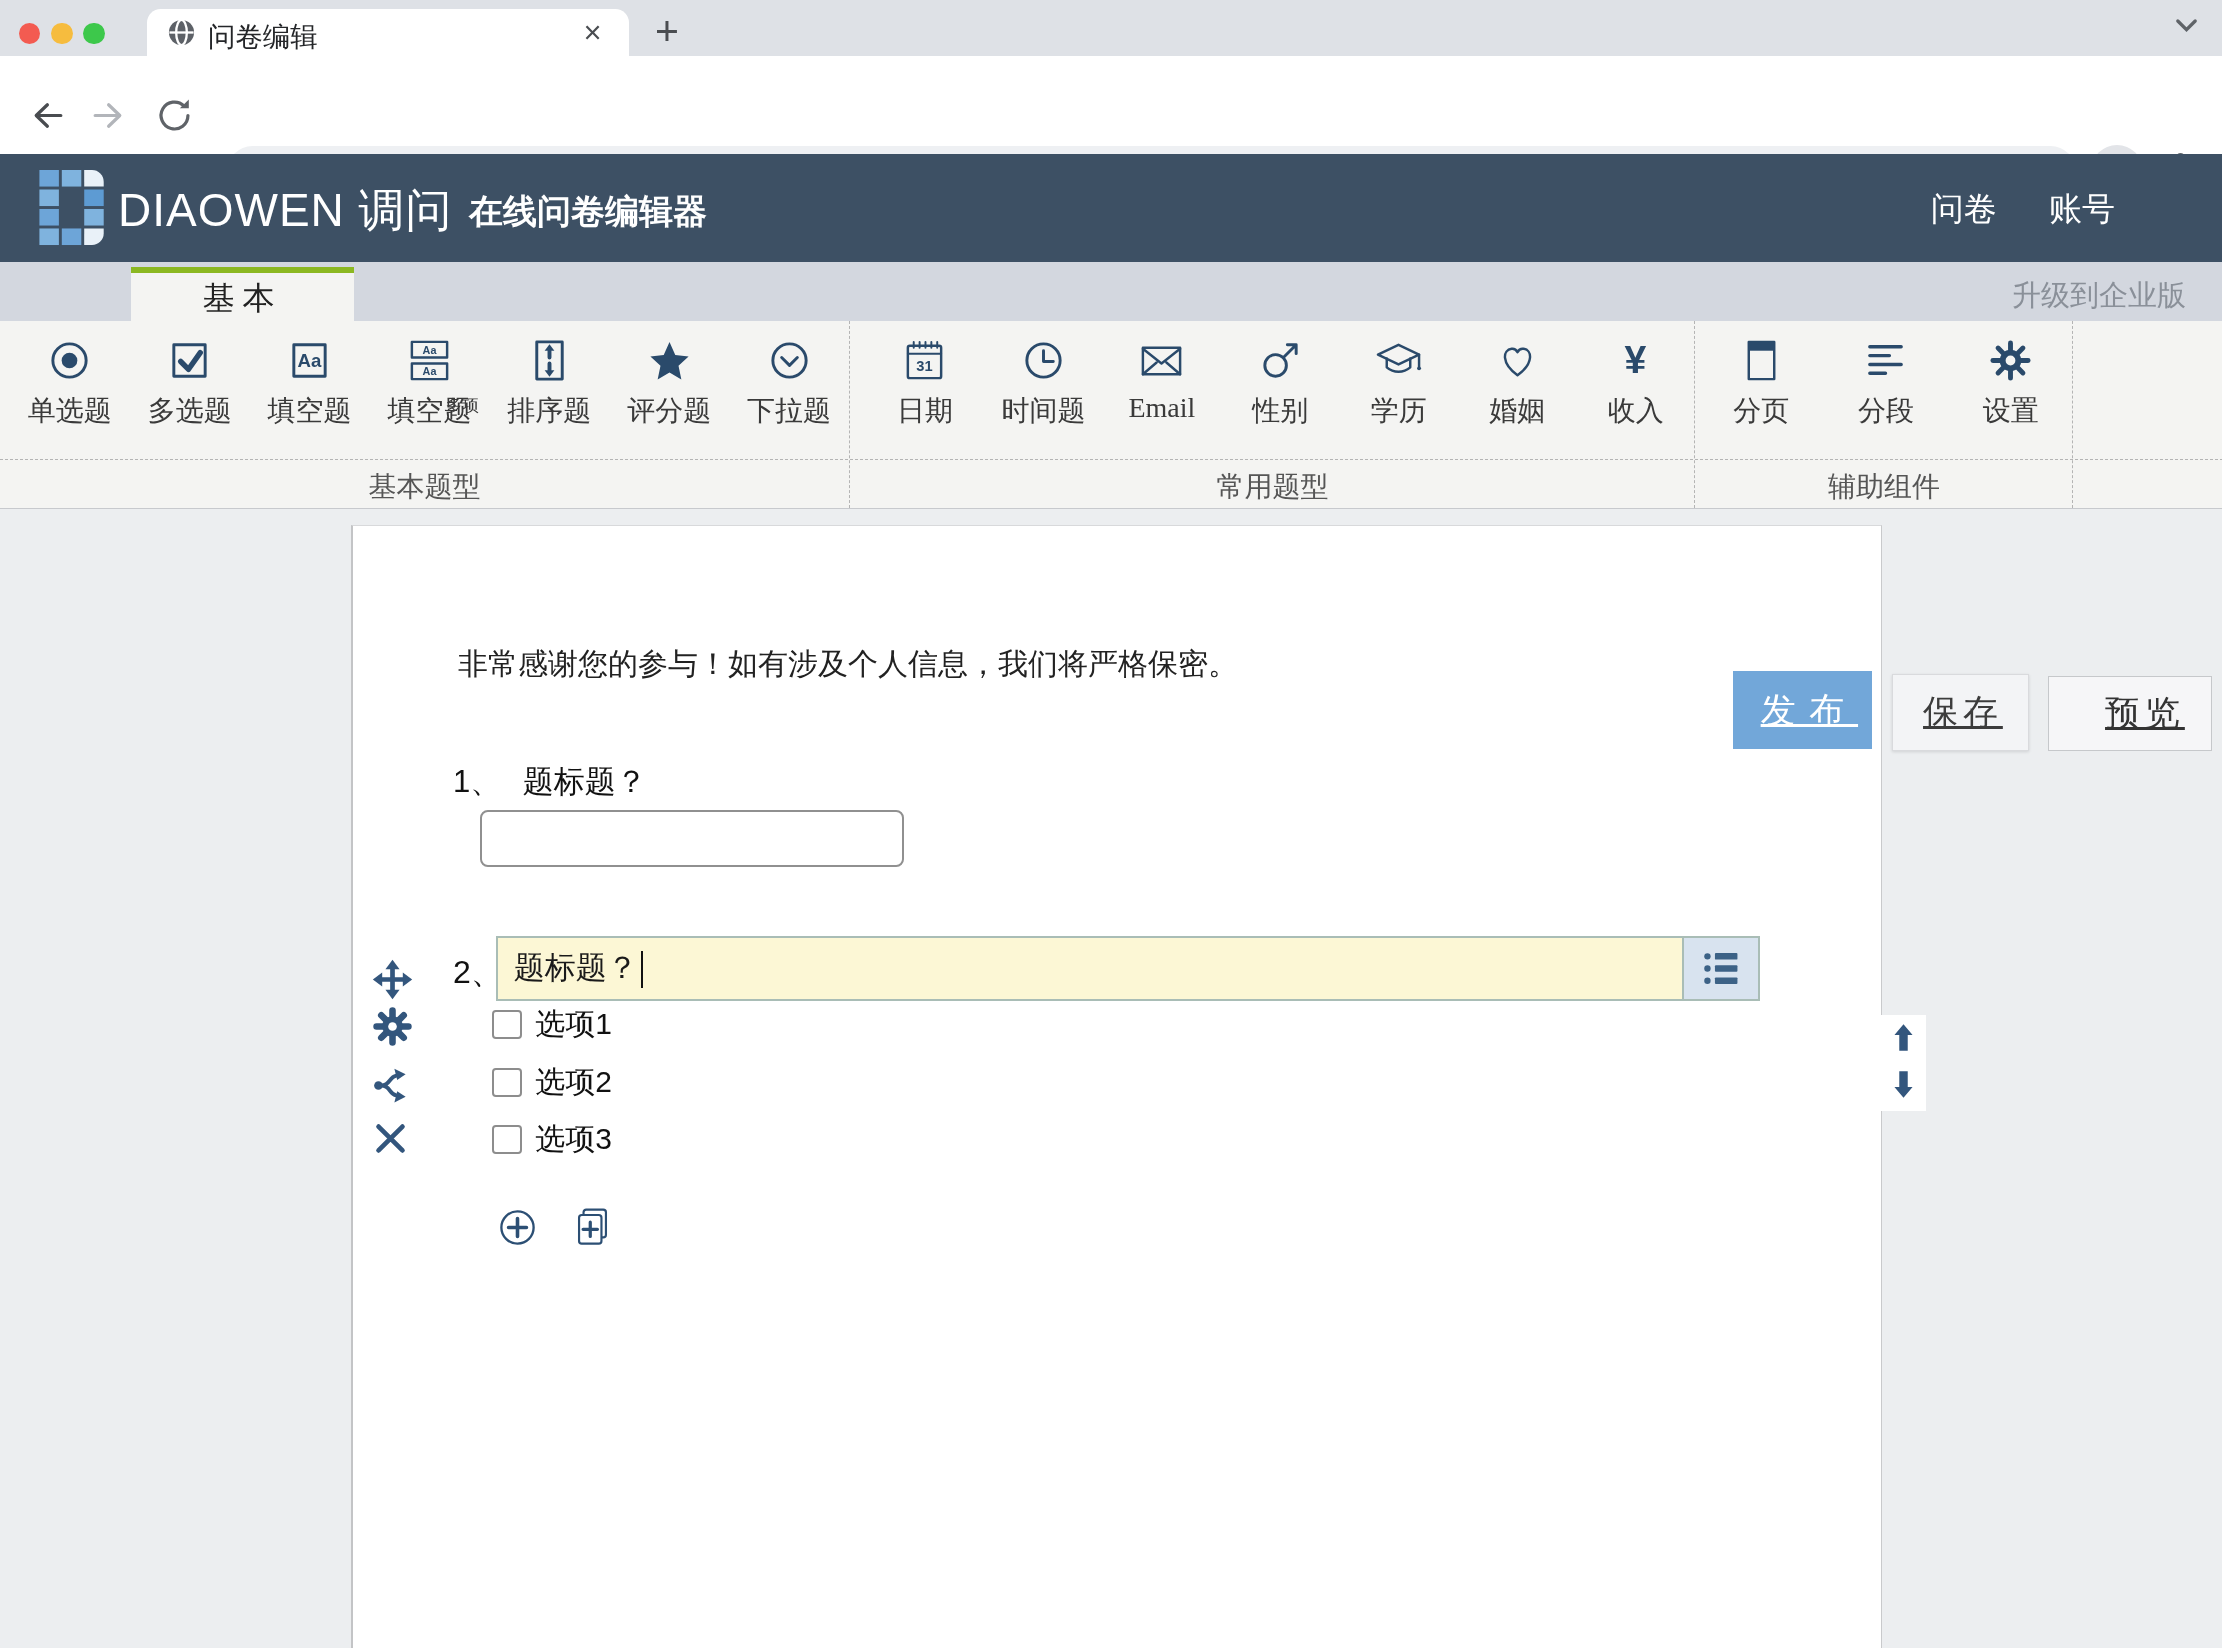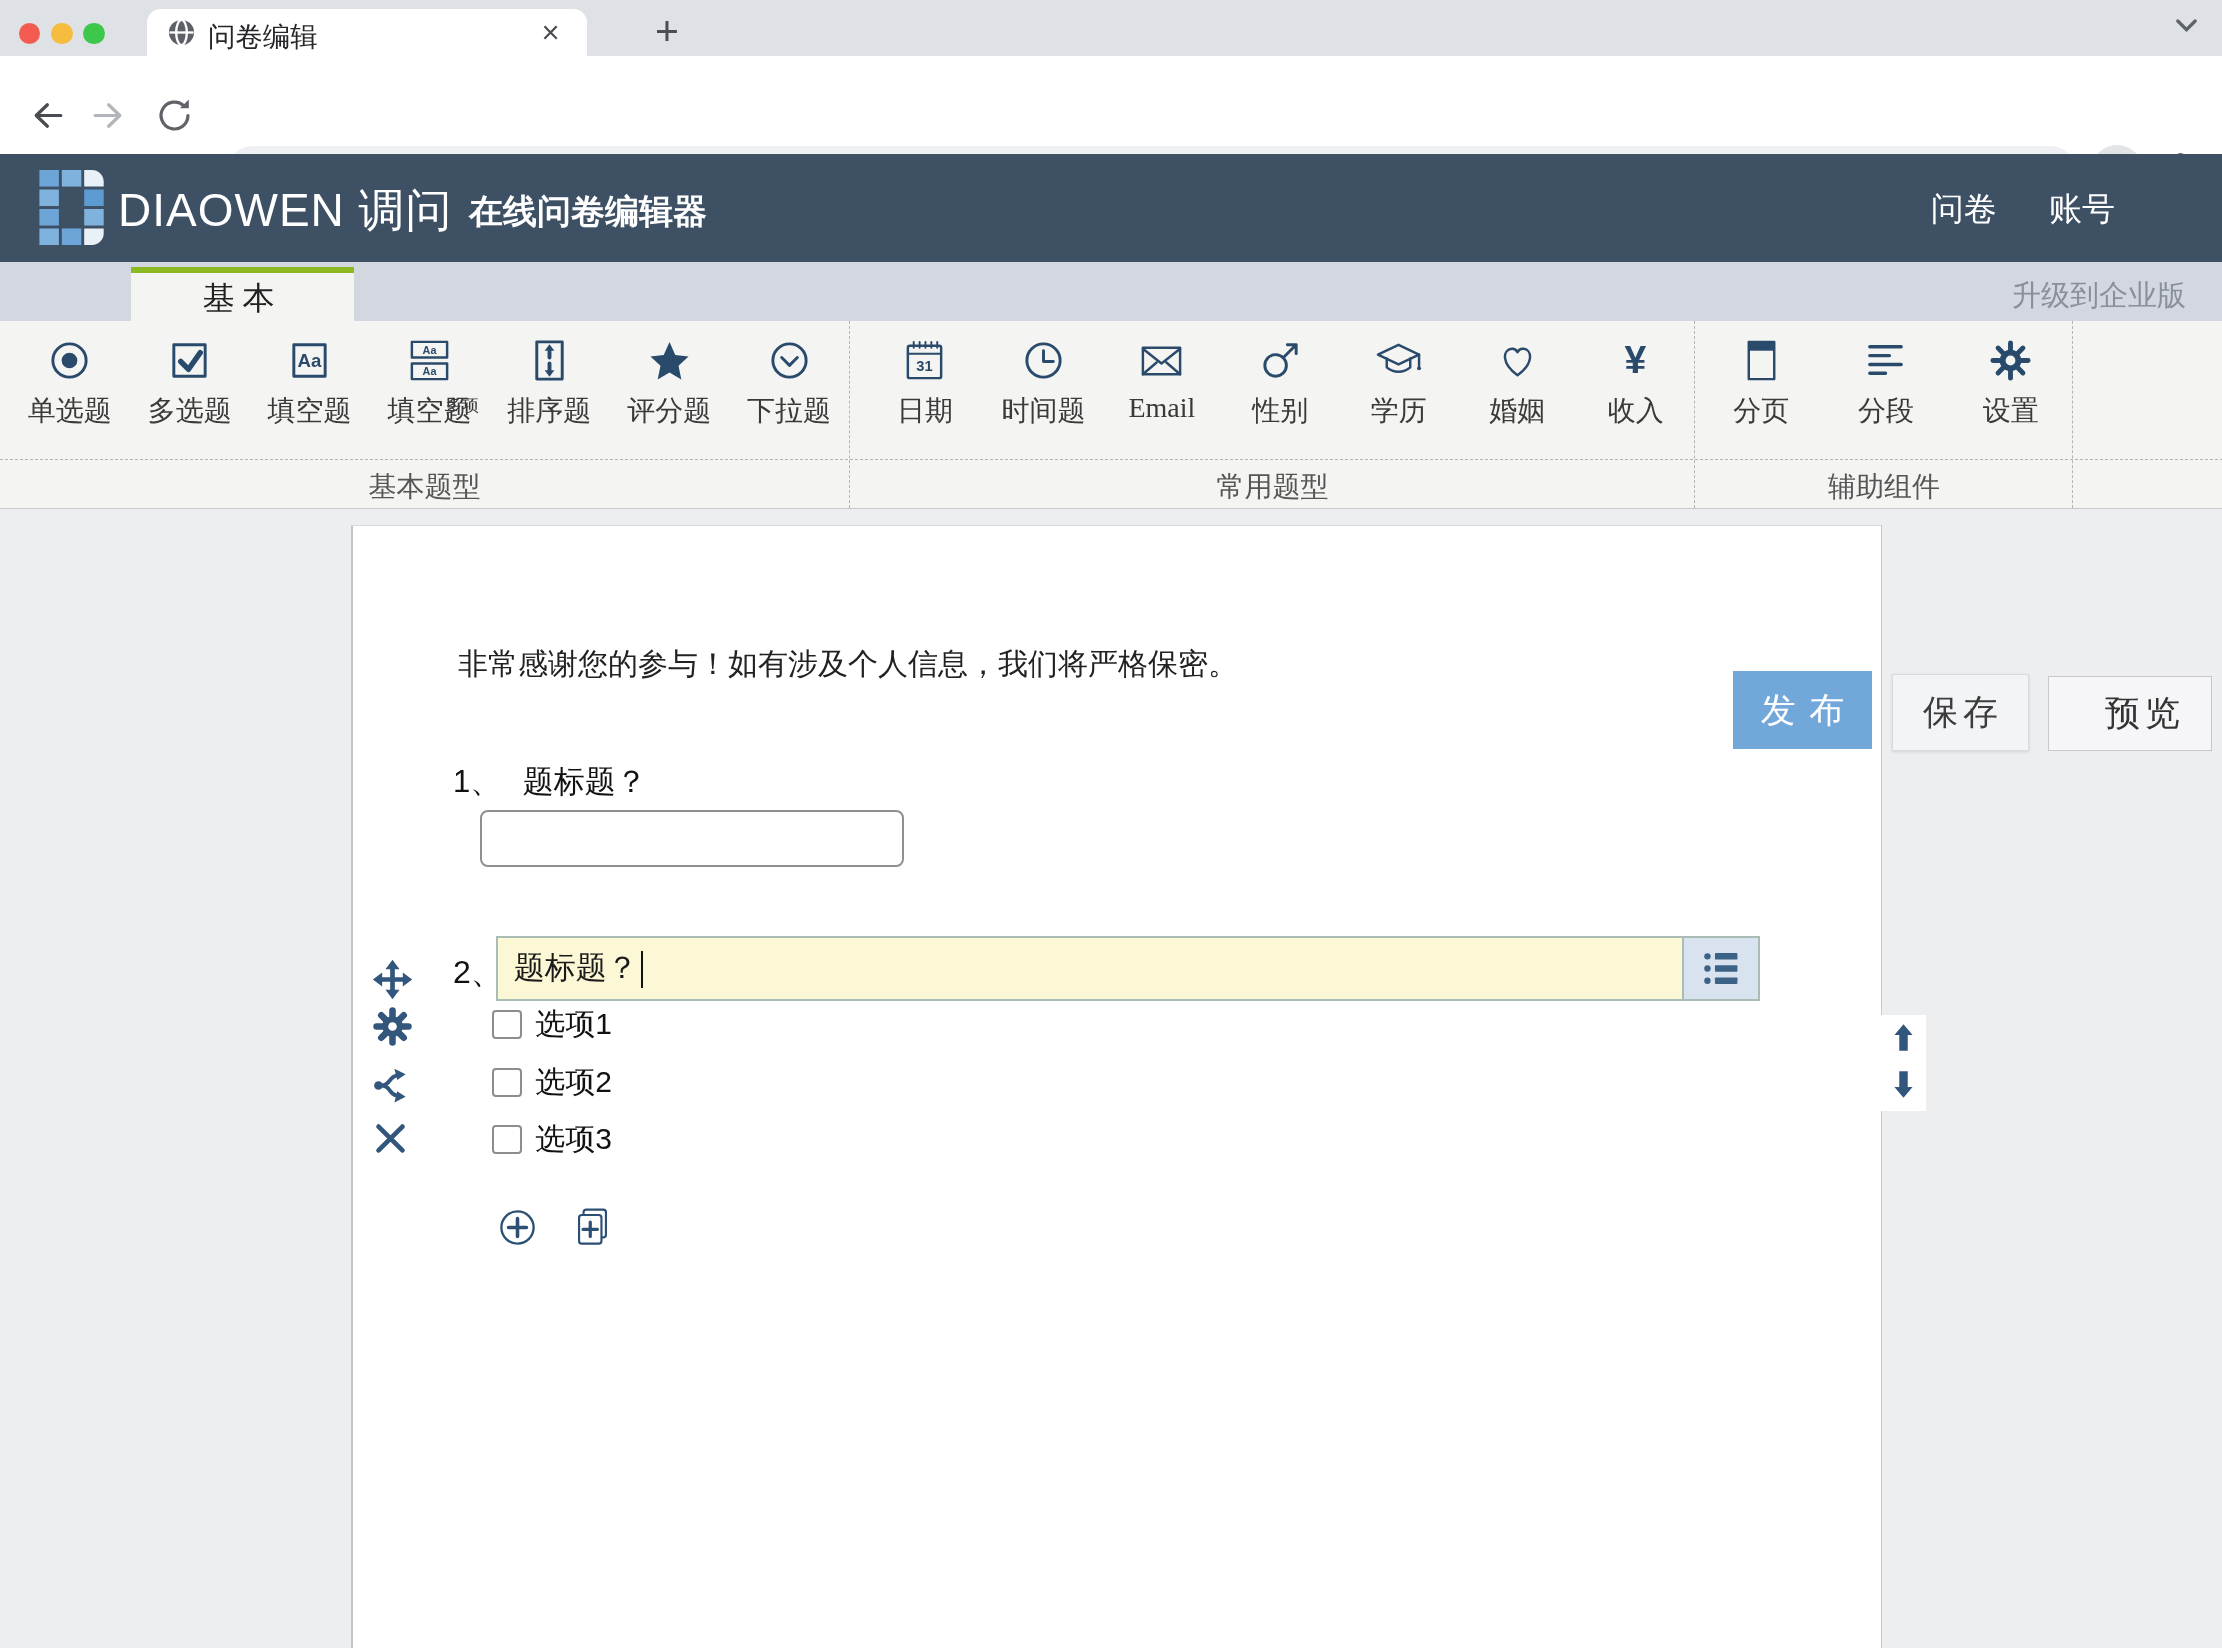--- a/index.html
+++ b/index.html
@@ -1,21 +1,21 @@
 <!DOCTYPE html>
 <html><head>
 <meta charset="utf-8">
 <style>
   html,body{margin:0;padding:0;background:#cfd1d6;}
   #screen{position:relative;width:2223px;height:1649px;overflow:hidden;background:#eceef0;
           font-family:"Liberation Sans",sans-serif;-webkit-font-smoothing:antialiased;}
   
   .tabstrip{position:absolute;left:0;top:0;width:2223px;height:56px;background:#dee1e6;}
   .light{position:absolute;top:22.5px;width:21.6px;height:21.6px;border-radius:50%;}
-  .tab{position:absolute;left:147px;top:8.8px;width:440px;height:47px;background:#fff;border-radius:13.7px 13.7px 0 0;}
+  .tab{position:absolute;left:147px;top:8.8px;width:482px;height:47px;background:#fff;border-radius:13.7px 13.7px 0 0;}
   .tab-title{position:absolute;left:61px;top:9.8px;font-size:27.4px;color:#242629;}
   .tab-fav{position:absolute;left:19.6px;top:8.8px;}
   .tab-close{position:absolute;right:27.4px;top:5.9px;font-size:31px;color:#4a4d51;cursor:default;}
   .newtab{position:absolute;left:655px;top:7.8px;font-size:41px;font-weight:300;color:#4a4d51;}
   .strip-chev{position:absolute;right:21.6px;top:15.7px;}
   .btoolbar{position:absolute;left:0;top:56px;width:2223px;height:98px;background:#fff;}
   .nav-ic{position:absolute;top:94px;}
   .omnibox{position:absolute;left:227px;top:90px;width:1849px;height:51px;border-radius:25.5px;background:#eef0f3;}
   .url{position:absolute;left:61px;top:10.8px;font-size:27.4px;white-space:nowrap;}
   .url .host{color:#1f2023;} .url .path{color:#44474c;}
@@ -42,21 +42,21 @@
   .ritems{display:flex;padding-top:15.7px;}
   .ritem{width:121px;text-align:center;position:relative;cursor:default;}
   .g3 .ritem{width:125px;}
   .ritem .lab{display:block;margin-top:3.9px;font-size:28px;color:#3a3a3a;font-family:"Liberation Serif",serif;}
   .ritem .sup{position:absolute;top:57px;left:76px;font-size:16.7px;color:#3a3a3a;font-family:"Liberation Serif",serif;}
   .glabel{position:absolute;top:147px;width:100%;text-align:center;font-size:28px;color:#555;}
   .st{fill:none;stroke:#2a4a6b;stroke-width:3;stroke-linecap:round;stroke-linejoin:round;}
   .fl{fill:#2a4a6b;stroke:none;}
   .ictext{fill:#2a4a6b;font-family:"Liberation Sans",sans-serif;font-weight:bold;text-anchor:middle;}
   .fbtn{position:absolute;z-index:6;display:flex;align-items:center;justify-content:center;
-        font-family:"Liberation Serif",serif;font-size:35px;cursor:default;}
+        font-family:"Liberation Serif",serif;font-size:35px;cursor:default;text-decoration:underline;}
   .btn-publish{left:1733px;top:350px;width:139px;height:78px;background:#72a7d9;color:#fff;letter-spacing:13.7px;text-indent:13.7px;}
   .btn-save{left:1892px;top:353px;width:135px;height:75px;background:#f3f4f6;border:1px solid #d9dadd;color:#3c3c3c;letter-spacing:4.9px;text-indent:4.9px;box-shadow:0 1px 2.9px rgba(0,0,0,.12);}
   .btn-preview{left:2048px;top:355px;width:137px;height:73px;background:#f6f6f8;border:1px solid #c6c8cb;color:#333;letter-spacing:4.9px;text-indent:4.9px;padding-left:25px;}
   
   .canvas{position:absolute;left:351px;top:525px;width:1528px;height:1123px;background:#fff;
           border-left:2px solid #c3c4c6;border-right:1px solid #c9cacc;border-top:1px solid #d8d9db;}
   .s-title{position:absolute;left:0;top:35px;width:100%;text-align:center;font-size:43px;color:#1e1e1e;}
   .s-desc{position:absolute;left:105px;top:118px;font-size:30px;color:#222;}
   .q1row{position:absolute;left:100px;top:235px;font-size:31px;color:#111;}
   .qnum{margin-right:21.6px;}

